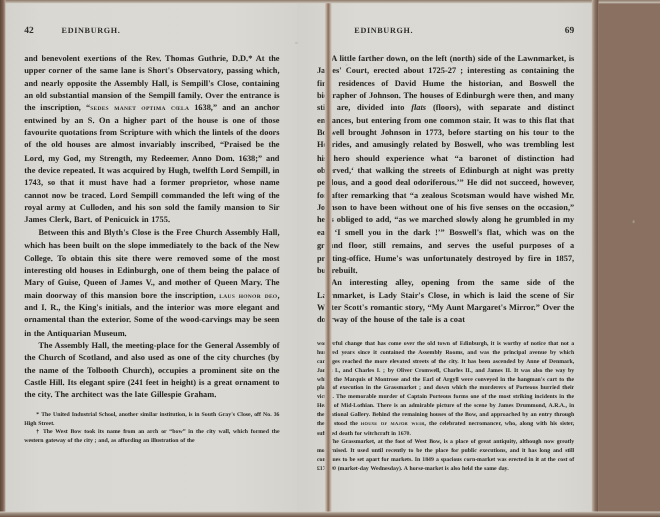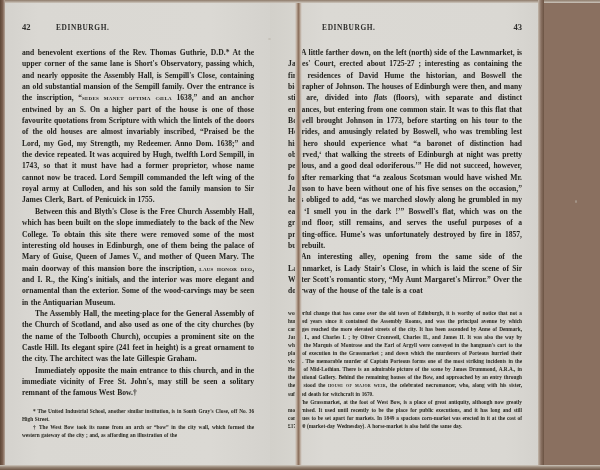--- a/index.html
+++ b/index.html
@@ -171,33 +171,32 @@
   <div class="page page-left">
     <div class="running-head">
       <span class="folio">42</span>
       <span class="title">EDINBURGH.</span>
       <span class="folio-right"></span>
     </div>
     <div class="body-text" id="left-body">
         <p class="noindent"><span>and benevolent exertions of the Rev. Thomas Guthrie, D.D.* At the upper corner of the same lane is Short's Observatory, passing which, and nearly opposite the Assembly Hall, is Sempill's Close, containing an old substantial mansion of the Sempill family. Over the entrance is the inscription, “</span><span class="sc">Sedes manet optima cœla</span><span> 1638,” and an anchor entwined by an S. On a higher part of the house is one of those favourite quotations from Scripture with which the lintels of the doors of the old houses are almost invariably inscribed, “Praised be the Lord, my God, my Strength, my Redeemer. Anno Dom. 1638;” and the device repeated. It was acquired by Hugh, twelfth Lord Sempill, in 1743, so that it must have had a former proprietor, whose name cannot now be traced. Lord Sempill commanded the left wing of the royal army at Culloden, and his son sold the family mansion to Sir James Clerk, Bart. of Penicuick in 1755.</span></p>
         <p><span>Between this and Blyth's Close is the Free Church Assembly Hall, which has been built on the slope immediately to the back of the New College. To obtain this site there were removed some of the most interesting old houses in Edinburgh, one of them being the palace of Mary of Guise, Queen of James V., and mother of Queen Mary. The main doorway of this mansion bore the inscription, </span><span class="sc">laus honor deo</span><span>, and I. R., the King's initials, and the interior was more elegant and ornamental than the exterior. Some of the wood-carvings may be seen in the Antiquarian Museum.</span></p>
         <p><span>The Assembly Hall, the meeting-place for the General Assembly of the Church of Scotland, and also used as one of the city churches (by the name of the Tolbooth Church), occupies a prominent site on the Castle Hill. Its elegant spire (241 feet in height) is a great ornament to the city. The architect was the late Gillespie Graham.</span></p>
-        <p><span>Immediately opposite the main entrance to this church, and in the immediate vicinity of Free St. John's, may still be seen a solitary remnant of the famous West Bow.†</span></p>
       </div>
     <div class="footnote-block" id="left-footnotes">
         <p>* The United Industrial School, another similar institution, is in South Gray's Close, off No. 36 High Street.</p>
         <p>† The West Bow took its name from an arch or “bow” in the city wall, which formed the western gateway of the city ; and, as affording an illustration of the</p>
       </div>
   </div>
 
   <div class="page page-right">
     <div class="running-head">
       <span class="folio"></span>
       <span class="title">EDINBURGH.</span>
-      <span class="folio-right">43</span>
+      <span class="folio-right">69</span>
     </div>
     <div class="body-text" id="right-body">
         <p><span>A little farther down, on the left (north) side of the Lawnmarket, is James' Court, erected about 1725-27 ; interesting as containing the first residences of David Hume the historian, and Boswell the biographer of Johnson. The houses of Edinburgh were then, and many still are, divided into </span><em class="it">flats</em><span> (floors), with separate and distinct entrances, but entering from one common stair. It was to this flat that Boswell brought Johnson in 1773, before starting on his tour to the Hebrides, and amusingly related by Boswell, who was trembling lest his hero should experience what “a baronet of distinction had observed,‘ that walking the streets of Edinburgh at night was pretty perilous, and a good deal odoriferous.’” He did not succeed, however, for after remarking that “a zealous Scotsman would have wished Mr. Johnson to have been without one of his five senses on the occasion,” he is obliged to add, “as we marched slowly along he grumbled in my ear, ‘I smell you in the dark !’” Boswell's flat, which was on the ground floor, still remains, and serves the useful purposes of a printing-office. Hume's was unfortunately destroyed by fire in 1857, but rebuilt.</span></p>
         <p><span>An interesting alley, opening from the same side of the Lawnmarket, is Lady Stair's Close, in which is laid the scene of Sir Walter Scott's romantic story, “My Aunt Margaret's Mirror.” Over the doorway of the house of the tale is a coat</span></p>
       </div>
     <div class="footnote-block right-fn" id="right-footnotes">
         <p class="noindent"><span>wonderful change that has come over the old town of Edinburgh, it is worthy of notice that not a hundred years since it contained the Assembly Rooms, and was the principal avenue by which carriages reached the more elevated streets of the city. It has been ascended by Anne of Denmark, James I., and Charles I. ; by Oliver Cromwell, Charles II., and James II. It was also the way by which the Marquis of Montrose and the Earl of Argyll were conveyed in the hangman's cart to the place of execution in the Grassmarket ; and down which the murderers of Porteous hurried their victim. The memorable murder of Captain Porteous forms one of the most striking incidents in the Heart of Mid-Lothian. There is an admirable picture of the scene by James Drummond, A.R.A., in the National Gallery. Behind the remaining houses of the Bow, and approached by an entry through them, stood the </span><span class="sc">House of Major Weir</span><span>, the celebrated necromancer, who, along with his sister, suffered death for witchcraft in 1670.</span></p>
         <p><span>The Grassmarket, at the foot of West Bow, is a place of great antiquity, although now greatly modernised. It used until recently to be the place for public executions, and it has long and still continues to be set apart for markets. In 1849 a spacious corn-market was erected in it at the cost of £17,500 (market-day Wednesday). A horse-market is also held the same day.</span></p>
       </div>
   </div>

